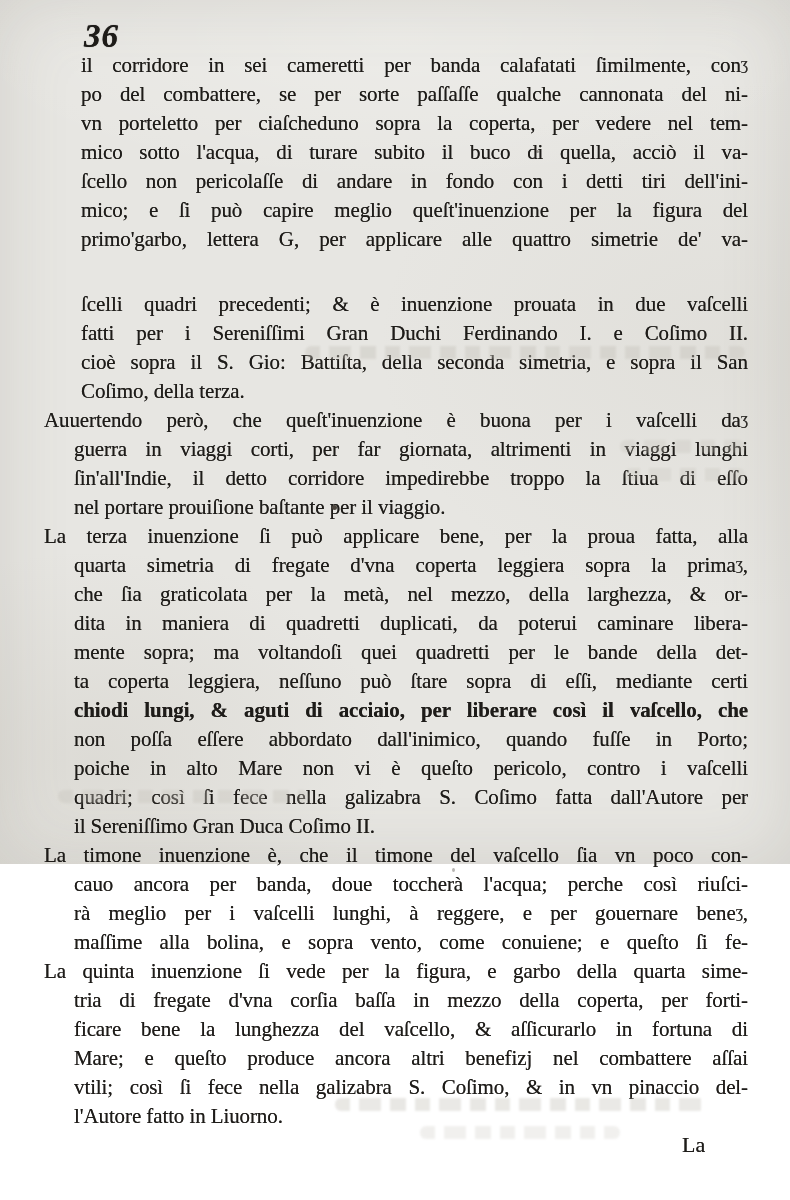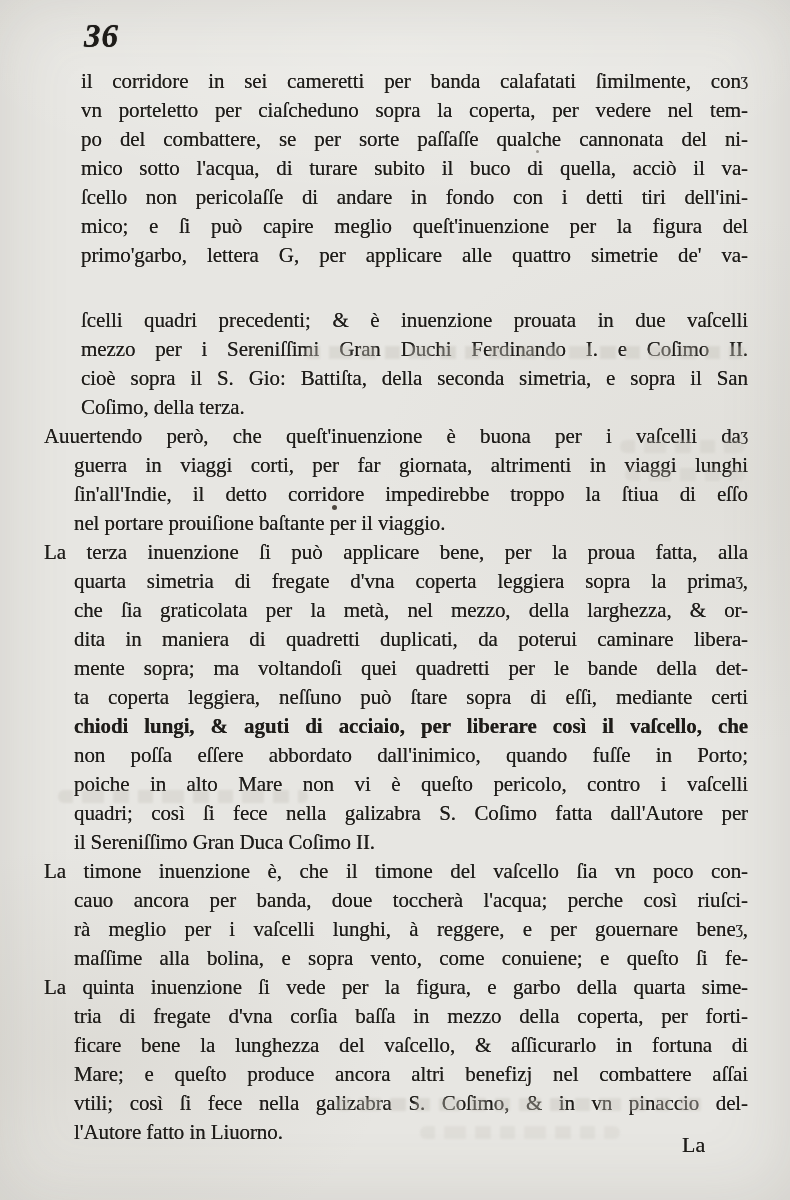--- a/index.html
+++ b/index.html
@@ -9,21 +9,21 @@
     height: 1200px;
     overflow: hidden;
   }
   :root {
     --paper: #e7e6e2;
     --ink: #1e1c19;
   }
   .scan {
     position: relative;
     width: 790px;
-    height: 1200px;
+    height: 864px;
     background-color: var(--paper);
     background-image:
       radial-gradient(ellipse 420px 300px at 12% 88%, rgba(175,170,158,0.18), transparent 70%),
       radial-gradient(ellipse 500px 380px at 92% 40%, rgba(180,175,163,0.12), transparent 70%),
       radial-gradient(ellipse 600px 200px at 50% 4%, rgba(255,255,252,0.25), transparent 75%);
     box-shadow: inset 0 0 70px rgba(105, 98, 85, 0.16);
     font-family: "Liberation Serif", "DejaVu Serif", serif;
     color: var(--ink);
   }
   .pagenum {
@@ -32,21 +32,21 @@
     top: 18px;
     font-style: italic;
     font-weight: 700;
     font-size: 33px;
     letter-spacing: 1px;
     text-shadow: 0 0 0.7px currentColor;
   }
   .textblock {
     position: absolute;
     left: 44px;
-    top: 67px;
+    top: 51px;
     width: 704px;
   }
   .para { margin: 0; }
   .line {
     height: 29px;
     line-height: 29px;
     font-size: 21px;
     letter-spacing: -0.1px;
     text-shadow: 0 0 0.6px rgba(20, 18, 15, 0.75);
     overflow: hidden;
@@ -94,28 +94,28 @@
 </head>
 <body>
 
 <div class="scan">
 
   <div class="pagenum">36</div>
 
   <div class="textblock">
       <div class="para">
         <div class="line j" style="padding-left: 37px;">il corridore in sei cameretti per banda calafatati ſimilmente, con<span class="flourish">ʒ</span></div>
+        <div class="line j" style="padding-left: 37px;">po del combattere, se per sorte paſſaſſe qualche cannonata del ni-</div>
         <div class="line j" style="padding-left: 37px;">vn porteletto per ciaſcheduno sopra la coperta, per vedere nel tem-</div>
-        <div class="line j" style="padding-left: 37px;">po del combattere, se per sorte paſſaſſe qualche cannonata del ni-</div>
         <div class="line j" style="padding-left: 37px;">mico sotto l'acqua, di turare subito il buco di quella, acciò il va-</div>
         <div class="line j" style="padding-left: 37px;">ſcello non pericolaſſe di andare in fondo con i detti tiri dell'ini-</div>
         <div class="line j" style="padding-left: 37px;">mico; e ſi può capire meglio queſt'inuenzione per la figura del</div>
         <div class="line j" style="padding-left: 37px;">primo'garbo, lettera G, per applicare alle quattro simetrie de' va-</div>
         <div class="line j" style="padding-left: 37px; margin-top: 36px;">ſcelli quadri precedenti; &amp; è inuenzione prouata in due vaſcelli</div>
-        <div class="line j" style="padding-left: 37px;">mezzo per i Sereniſſimi Gran Duchi Ferdinando I. e Coſimo II.</div>
+        <div class="line j" style="padding-left: 37px;">fatti per i Sereniſſimi Gran Duchi Ferdinando I. e Coſimo II.</div>
         <div class="line j" style="padding-left: 37px;">cioè sopra il S. Gio: Battiſta, della seconda simetria, e sopra il San</div>
         <div class="line" style="padding-left: 37px;">Coſimo, della terza.</div>
       </div>
       <div class="para">
         <div class="line j" style="padding-left: 0px;">Auuertendo però, che queſt'inuenzione è buona per i vaſcelli da<span class="flourish">ʒ</span></div>
         <div class="line j" style="padding-left: 30px;">guerra in viaggi corti, per far giornata, altrimenti in viaggi lunghi</div>
         <div class="line j" style="padding-left: 30px;">ſin'all'Indie, il detto corridore impedirebbe troppo la ſtiua di eſſo</div>
         <div class="line" style="padding-left: 30px;">nel portare prouiſione baſtante per il viaggio.</div>
       </div>
       <div class="para">

